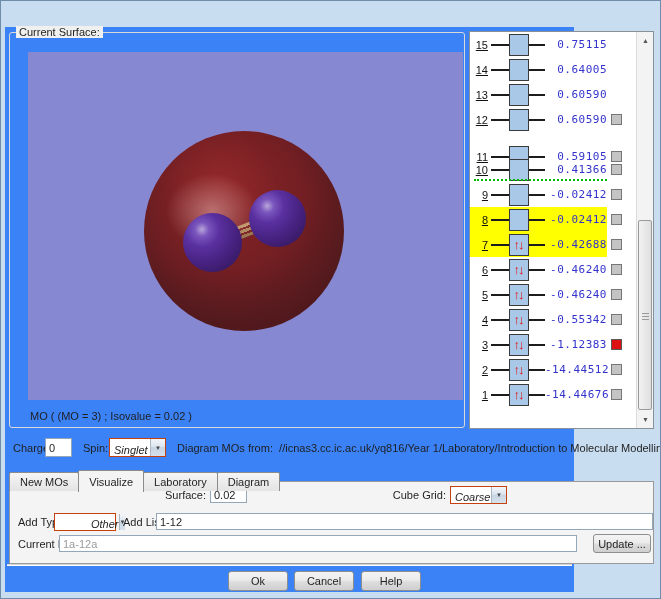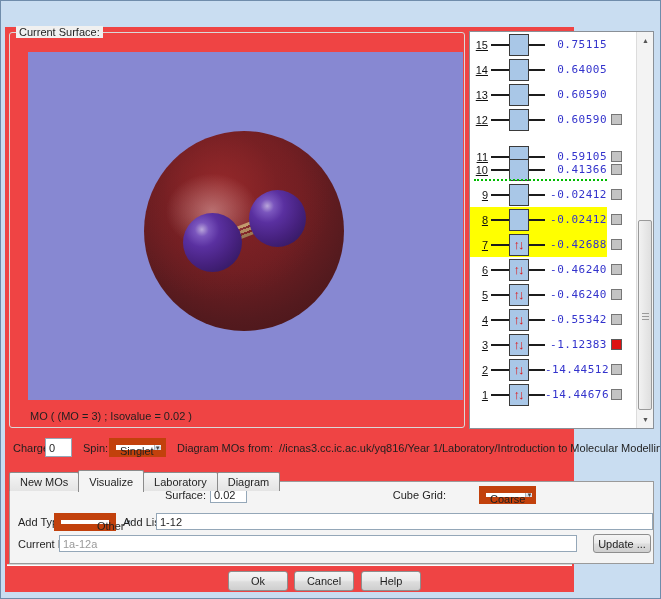--- a/index.html
+++ b/index.html
@@ -33,21 +33,21 @@
     display:flex; align-items:center; justify-content:center;
     color:#45505c; font-size:11px; line-height:1;
   }
   .glyph-min { width:9px; height:3px; background:#5a6673; margin-top:7px; }
   .glyph-max { width:9px; height:8px; border:2px solid #5a6673; }
   .glyph-close { font-weight:bold; font-size:12px; }
 
   
   #client {
     position:absolute; left:4px; top:26px; width:569px; height:565px;
-    background:#ef4444;
+    background:#3b82f6;
   }
 
   
   #surface-group {
     position:absolute; left:4px; top:5px; width:456px; height:396px;
     border:1px solid #d9d9d9; border-radius:3px;
   }
   #surface-label {
     position:absolute; left:6px; top:-7px; padding:0 3px; background:#f0f0f0;
     color:#1f1f1f;
@@ -134,22 +134,22 @@
   #scroll-thumb .grip { position:absolute; left:3px; width:7px; height:1px; background:#9a9a9a; }
 
   
   .lbl { position:absolute; color:#1f1f1f; white-space:nowrap; }
   .textbox {
     position:absolute; border:1px solid #94a7b8; background:#fff;
     font-family:"Liberation Sans",sans-serif; font-size:11px; color:#1f1f1f;
     padding:0 3px; outline:none;
   }
   .combo {
-    position:absolute; border:7px solid #c2410c; background:#fff;
-    display:flex; align-items:flex-start;
+    position:absolute; border:1px solid #c2410c; background:#fff;
+    display:flex; align-items:flex-end;font-style:italic;
   }
   .combo .combo-val { flex:1; padding-left:4px; }
   .combo .combo-btn {
     width:15px; height:100%; border-left:1px solid #aab6c0;
     background:linear-gradient(#f2f6fa,#dce5ee 45%,#c8d5e2 50%,#d6e1ec);
     display:flex; align-items:center; justify-content:center;
     font-size:6px; color:#444;
   }
 
   
@@ -379,21 +379,21 @@
       <div class="tab active">Visualize</div>
       <div class="tab">Laboratory</div>
       <div class="tab">Diagram</div>
     </div>
 
     <div id="tabpanel">
       <div class="lbl" style="left:100px; top:7px; width:96px; text-align:right;">Surface:</div>
       <input class="textbox" style="left: 200px; top: 4px; width: 37px; height: 17px;" value="0.02">
 
       <div class="lbl" style="left:330px; top:7px; width:106px; text-align:right;">Cube Grid:</div>
-      <div class="combo" style="left:440px; top:4px; width:57px; height:18px;margin-left:29px;">
+      <div class="combo" style="left:440px; top:4px; width:57px; height:18px;">
         <span class="combo-val">Coarse</span>
         <span class="combo-btn">▼</span>
       </div>
 
       <div class="lbl" style="left:8px; top:34px;">Add Type:</div>
       <div class="combo" style="left:44px; top:31px; width:62px; height:18px;padding-left:32px;">
         <span class="combo-val">Other</span>
         <span class="combo-btn">▼</span>
       </div>
       <div class="lbl" style="left:113px; top:34px;">Add List:</div>

